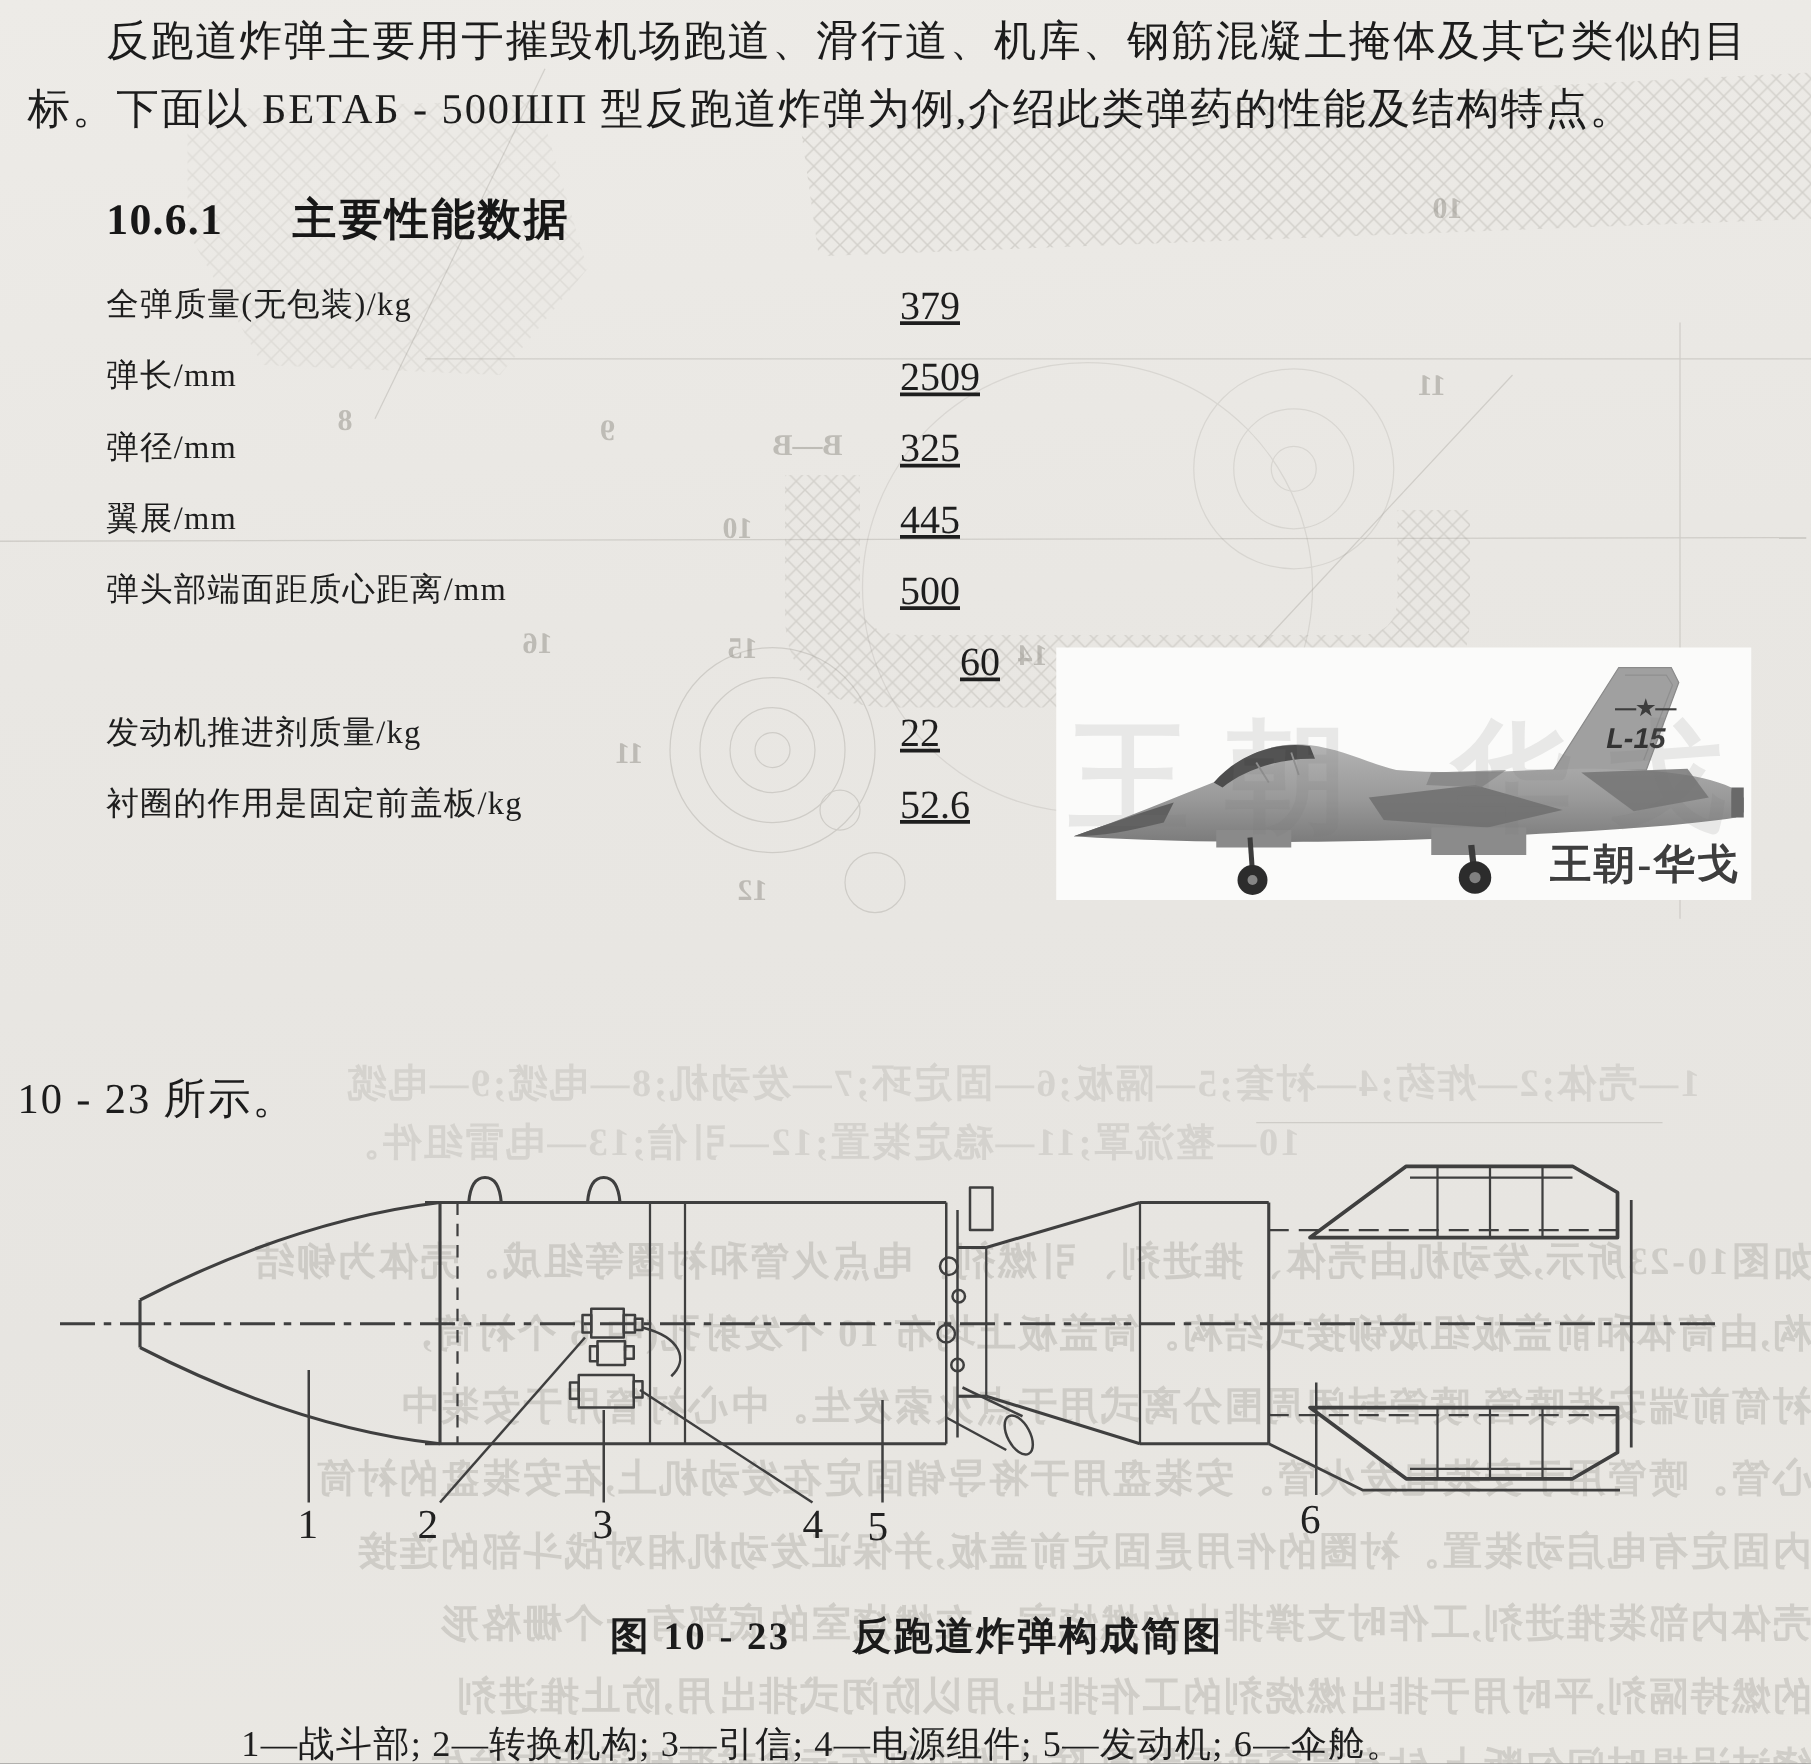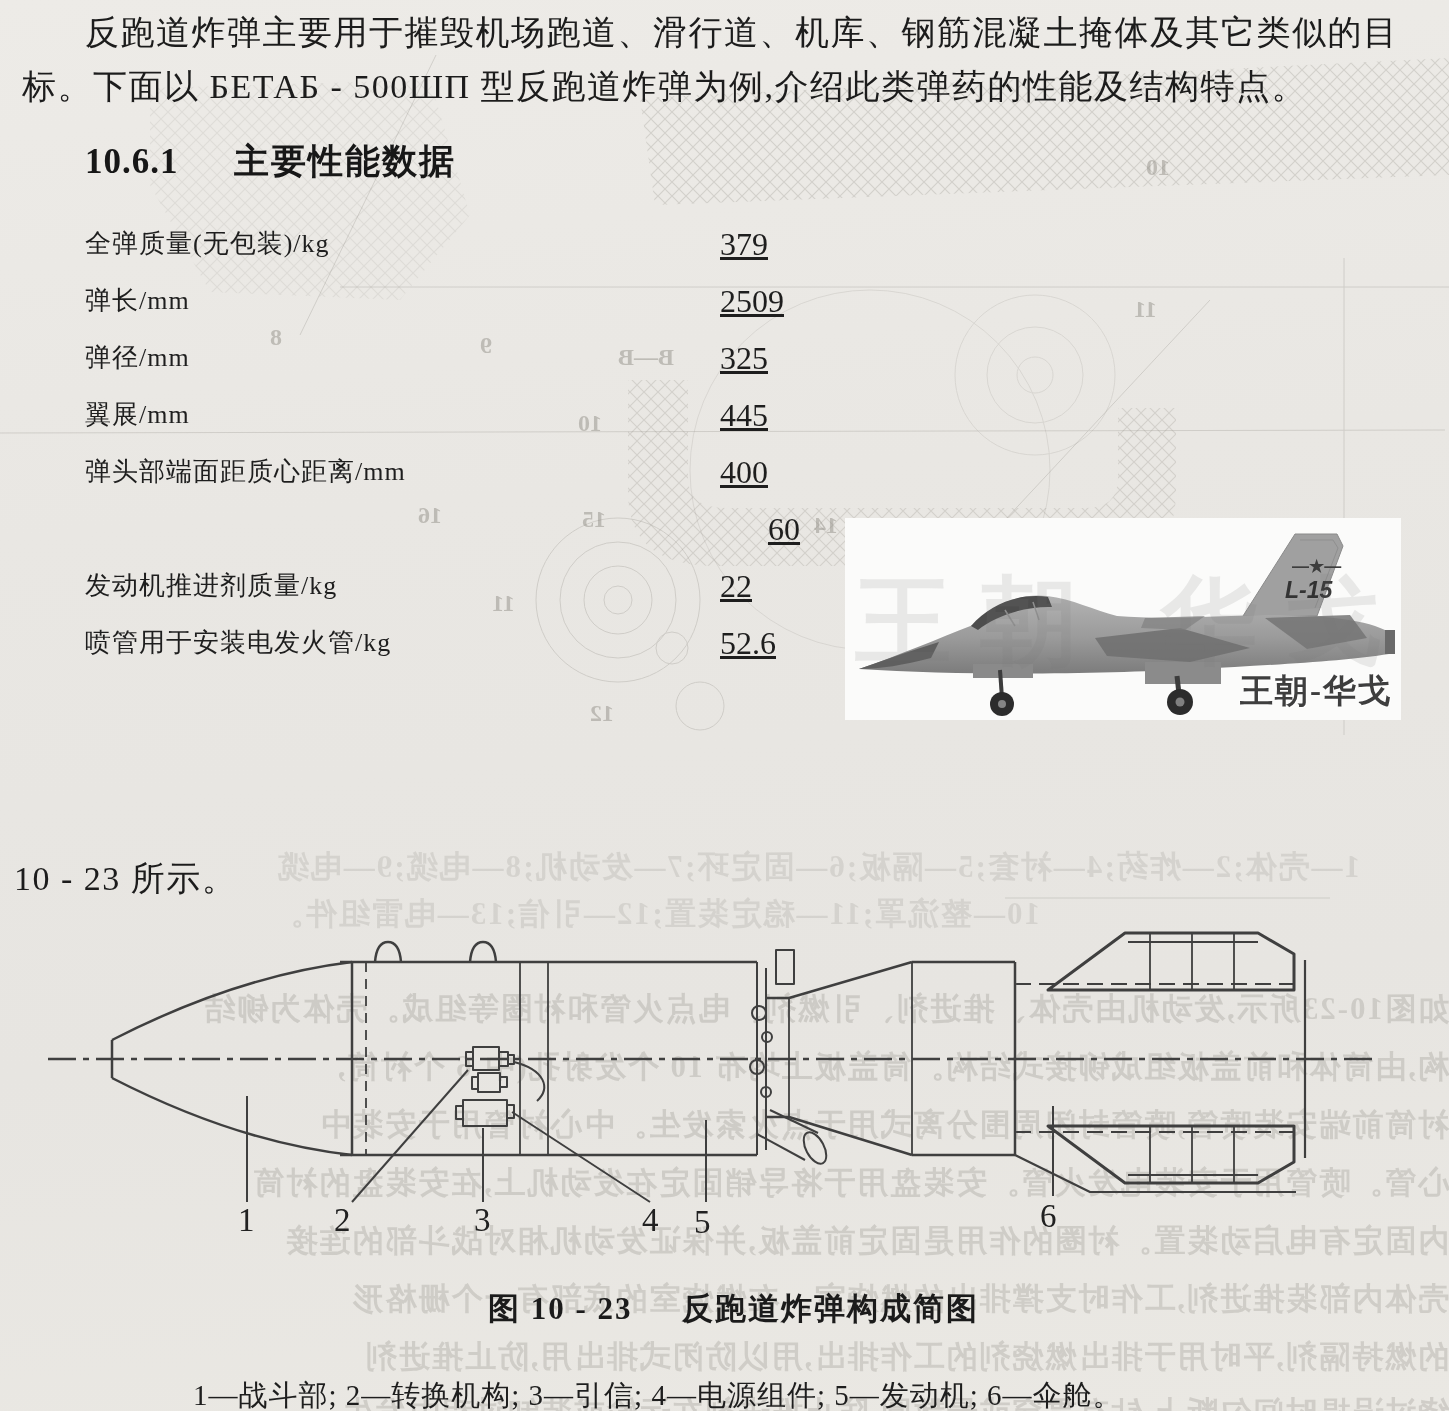--- a/index.html
+++ b/index.html
@@ -96,40 +96,40 @@
   <div class="abs bleed" style="left:0;top:1104px;width:1449px;">衬筒前端安装喷管,喷管封闭周围分离式用于点火索发生。中心衬管用于安装中</div>
   <div class="abs bleed" style="left:0;top:1162px;width:1449px;">心管。喷管用于安装电发火管。安装盘用于将导销固定在发动机上,在安装盘的衬筒</div>
   <div class="abs bleed" style="left:0;top:1220px;width:1449px;">内固定有电启动装置。衬圈的作用是固定前盖板,并保证发动机相对战斗部的连接</div>
   <div class="abs bleed" style="left:0;top:1278px;width:1449px;">壳体内部装推进剂,工作时支撑排出的燃烧室。在燃烧室的底部有一个栅格形</div>
   <div class="abs bleed" style="left:0;top:1336px;width:1449px;">的燃持隔剂,平时用于排出燃烧剂的工作排出,用以防闭式排出用,防止推进剂</div>
   <div class="abs bleed" style="left:0;top:1392px;width:1449px;">绕过误提时间匀断上,钻有贯穿或最散圆,防止推进剂在运输或装卸过程中发生</div>
 
   <div class="abs para" style="left:85px;top:10px;">反跑道炸弹主要用于摧毁机场跑道、滑行道、机库、钢筋混凝土掩体及其它类似的目</div>
   <div class="abs para" style="left:22px;top:64px;">标。下面以 БЕТАБ - 500ШП 型反跑道炸弹为例,介绍此类弹药的性能及结构特点。</div>
 
-  <div class="abs header" style="left:85px;top:138px;">
+  <div class="abs header" style="left:85px;top:152px;">
     <span class="h-num">10.6.1</span>
     <span style="display:inline-block;width:34px;"></span>
     <span>主要性能数据</span>
   </div>
 
   <div class="abs spec-label" style="left:85px;top:226px;">全弹质量(无包装)/kg</div>
   <div class="abs spec-value" style="left:720px;top:226px;">379</div>
   <div class="abs spec-label" style="left:85px;top:283px;">弹长/mm</div>
   <div class="abs spec-value" style="left:720px;top:283px;">2509</div>
   <div class="abs spec-label" style="left:85px;top:340px;">弹径/mm</div>
   <div class="abs spec-value" style="left:720px;top:340px;">325</div>
   <div class="abs spec-label" style="left:85px;top:397px;">翼展/mm</div>
   <div class="abs spec-value" style="left:720px;top:397px;">445</div>
   <div class="abs spec-label" style="left:85px;top:454px;">弹头部端面距质心距离/mm</div>
-  <div class="abs spec-value" style="left:720px;top:454px;">400</div>
+  <div class="abs spec-value" style="left:720px;top:454px;">500</div>
   <div class="abs spec-value" style="left:720px;top:511px;margin-left:48px;">60</div>
   <div class="abs spec-label" style="left:85px;top:568px;">发动机推进剂质量/kg</div>
   <div class="abs spec-value" style="left:720px;top:568px;">22</div>
-  <div class="abs spec-label" style="left:85px;top:625px;">喷管用于安装电发火管/kg</div>
+  <div class="abs spec-label" style="left:85px;top:625px;">衬圈的作用是固定前盖板/kg</div>
   <div class="abs spec-value" style="left:720px;top:625px;">52.6</div>
 
   <div class="jet-box">
     <div class="jet-wm-large">王朝 华戈</div>
     <svg width="556" height="202" viewBox="0 0 556 202">
       <defs>
         <linearGradient id="fus" x1="0" y1="0" x2="0" y2="1">
           <stop offset="0" stop-color="#b3b3b3"></stop>
           <stop offset="0.55" stop-color="#9a9a9a"></stop>
           <stop offset="1" stop-color="#7c7c7c"></stop>

